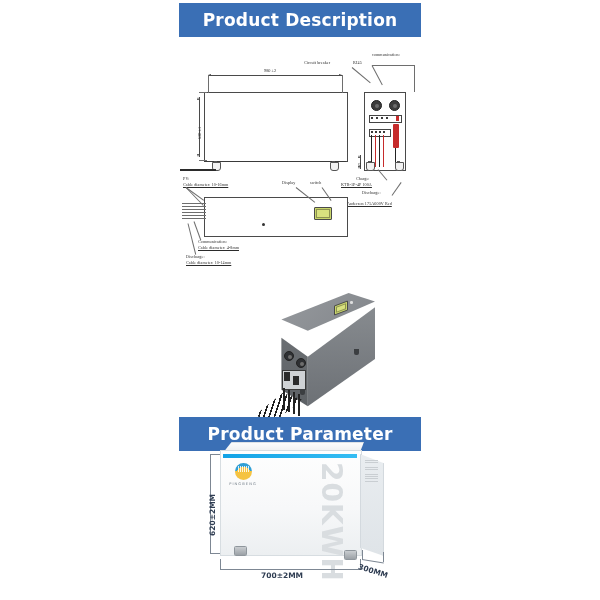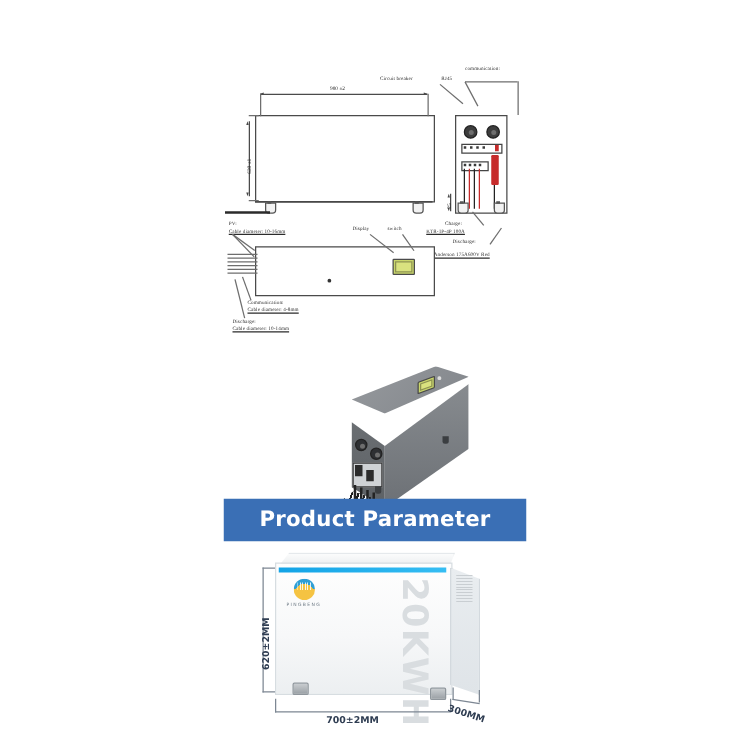--- a/index.html
+++ b/index.html
@@ -21,21 +21,21 @@
   }
   .banner-text{
     color:#ffffff;
     font-family:"DejaVu Sans", sans-serif;
     font-weight:bold;
     font-size:17px;
     letter-spacing:.2px;
     white-space:nowrap;
   }
   #banner-desc{top:3px;}
-  #banner-param{top:399px;}
+  #banner-param{top:417px;}
 
   
   .draw{position:absolute;}
   .ln{position:absolute;background:#3a3a3a;}
   .hln{height:1px;}
   .vln{width:1px;}
   .thin{background:#6e6e6e;}
   .dim{background:#4a4a4a;}
 
   .lbl{
@@ -182,20 +182,23 @@
     color:#2f3d52;
     white-space:nowrap;
   }
   .pl{position:absolute;background:#7d8793;}
 </style>
 </head>
 <body>
 
 <div class="page">
 
+  <div class="banner" id="banner-desc">
+    <span class="banner-text">Product Description</span>
+  </div>
 
   <div class="draw" style="left:0;top:45px;width:600px;height:330px;">
 
     <div class="box-outline" style="left:204px;top:47px;width:142px;height:68px;"></div>
 
     <div class="ln hln" style="left:204px;top:116px;width:142px;height:1px;"></div>
 
     <div class="caster" style="left:212px;top:117px;"></div>
     <div class="caster" style="left:330px;top:117px;"></div>
 

